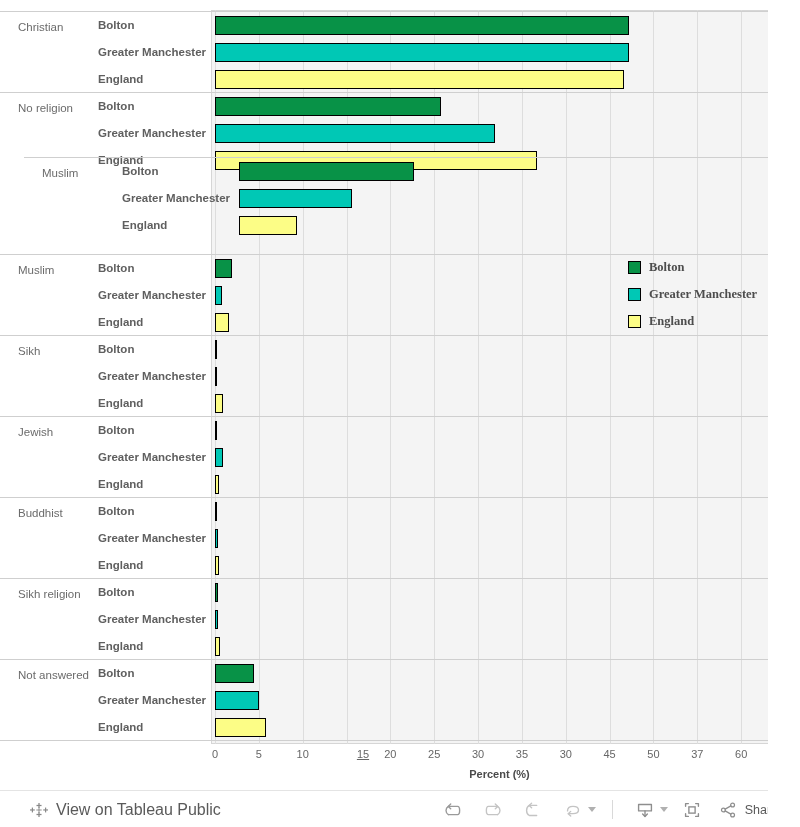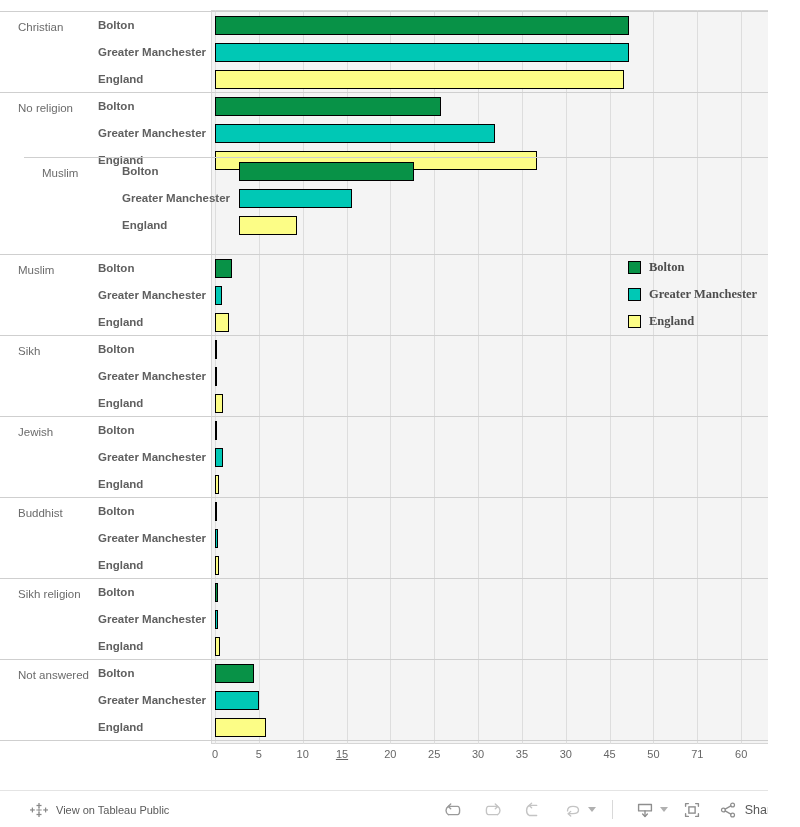--- a/index.html
+++ b/index.html
@@ -170,21 +170,21 @@
     display: flex;
     align-items: center;
     margin-left: 30px;
   }
   .tb-logo {
     width: 18px; height: 18px;
     margin-right: 8px;
     flex: none;
   }
   .tb-text {
-    font-size: 11px;
+    font-size: 16px;
     color: #5a5a5a;
     white-space: nowrap;
   }
   .tb-right {
     display: flex;
     align-items: center;
     margin-left: auto;
     margin-right: 22px;
     gap: 0px;
   }
@@ -397,32 +397,33 @@
         <div class="legend-item">
           <span class="legend-swatch" style="background: rgb(252, 253, 134);"></span>
           <span class="legend-label">England</span>
         </div>
       </div>
 
     <div class="axis" id="axis">
         <div class="axis-tick-label" style="left: 4px;">0</div>
         <div class="axis-tick-label" style="left: 47.8462px;">5</div>
         <div class="axis-tick-label" style="left: 91.6923px;">10</div>
-        <div class="axis-tick-label" style="left: 131px; text-decoration: underline;">15</div>
+        <div class="axis-tick-label" style="left: 152px; text-decoration: underline;">15</div>
         <div class="axis-tick-label" style="left: 179.385px;">20</div>
         <div class="axis-tick-label" style="left: 223.231px;">25</div>
         <div class="axis-tick-label" style="left: 267.077px;">30</div>
         <div class="axis-tick-label" style="left: 310.923px;">35</div>
         <div class="axis-tick-label" style="left: 354.769px;">30</div>
         <div class="axis-tick-label" style="left: 398.615px;">45</div>
         <div class="axis-tick-label" style="left: 442.462px;">50</div>
-        <div class="axis-tick-label" style="left: 486.308px;">71</div>
+        <div class="axis-tick-label" style="left: 486.308px;">37</div>
         <div class="axis-tick-label" style="left: 530.154px;">60</div>
         <div class="axis-tick-label" style="left: 574px;">65</div>
       </div>
+    <div class="axis-title">Percent (%)</div>
 
   </div>
 
   <div id="toolbar">
 
     <div class="tb-left">
       <svg class="tb-logo" viewBox="0 0 20 20">
         <g fill="#888888">
           <rect x="9.3" y="2.2" width="1.4" height="5.6"></rect>
           <rect x="7.2" y="4.3" width="5.6" height="1.4"></rect>

